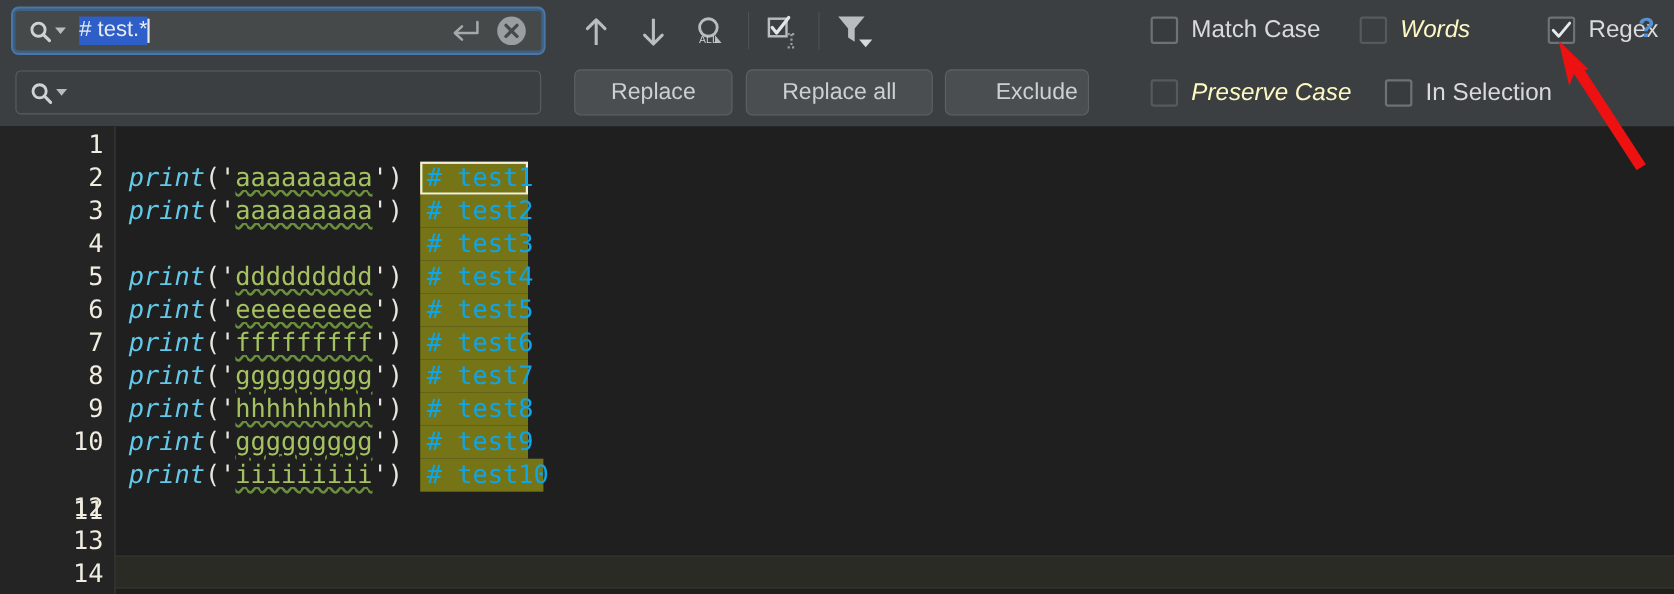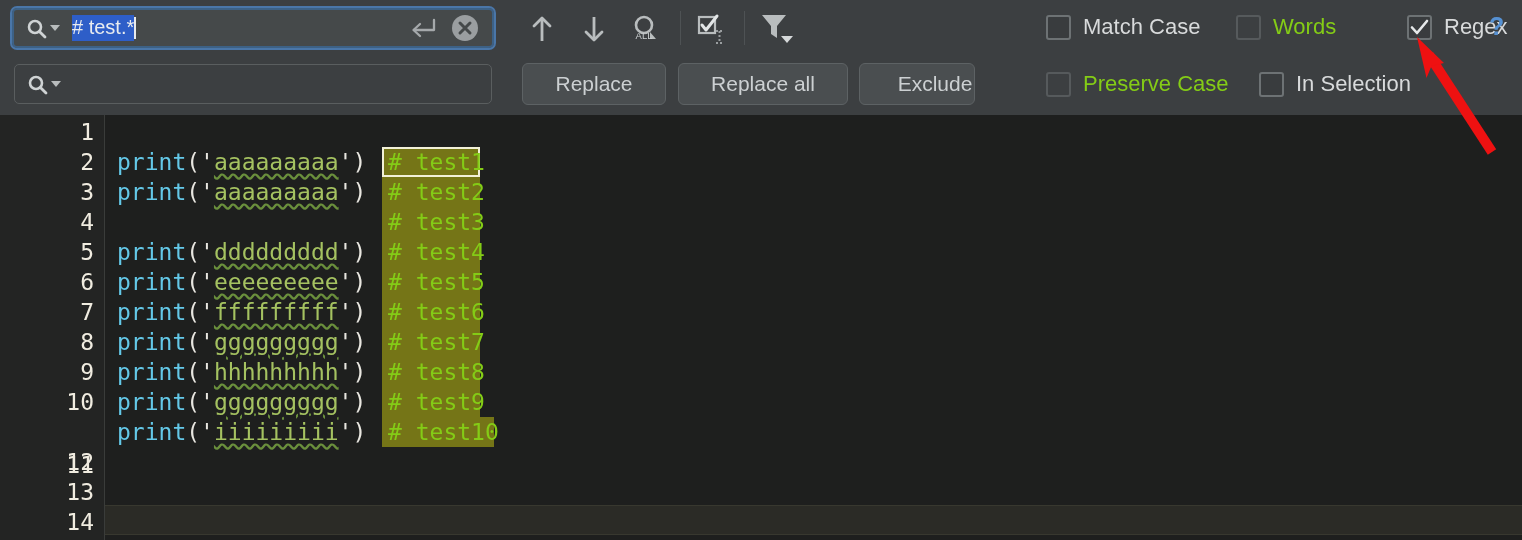--- a/index.html
+++ b/index.html
@@ -150,21 +150,21 @@
     border-radius: 3px;
     background: #393c3e;
     display: flex; align-items: center; justify-content: center;
   }
   .cb-box.dim { border-color: #565a5c; background: #3c3f41; }
   .cb-label {
     font-size: 22px;
     color: #d8dadb;
     white-space: nowrap;
   }
-  .cb-label.dim { color: #84cc16; }
+  .cb-label.dim { color: #fef9c3; font-style: italic; }
   .help-q {
     position: absolute;
     font-size: 25px;
     font-weight: bold;
     color: #5691d3;
     cursor: pointer;
   }
 
   
   .editor {
@@ -212,20 +212,21 @@
     position: absolute;
     left: 0; width: 1522px;
     height: 30px;
     background: #2b2b26;
     border-top: 1px solid #38382f;
     border-bottom: 1px solid #38382f;
     box-sizing: border-box;
   }
   .kw-print {
     color: #64c8e8;
+    font-style: italic;
   }
   .punct { color: #e8e6e0; }
   .str-q { color: #e8e6e0; }
   .str-body {
     color: #a5c261;
     text-decoration: underline wavy #6a8f3c;
     text-underline-offset: 3px;
   }
   .comment-hl {
     position: absolute;
@@ -234,21 +235,21 @@
   }
   .comment-hl.current {
     border: 2px solid #f2f0d8;
   }
   .comment-txt {
     position: absolute;
     font-family: "DejaVu Sans Mono", monospace;
     font-size: 23px;
     line-height: 30px;
     height: 30px;
-    color: #84cc16;
+    color: #0ea5e9;
     white-space: pre;
     text-align: center;
   }
 
   
   .annot-arrow {
     position: absolute;
     left: 1395px; top: 25px;
     width: 127px; height: 130px;
     pointer-events: none;
@@ -355,21 +356,21 @@
           <circle cx="9" cy="9" r="6" fill="none" stroke="#cfd3d4" stroke-width="2.6"></circle>
           <line x1="13.4" y1="13.4" x2="19" y2="19" stroke="#cfd3d4" stroke-width="2.8" stroke-linecap="round"></line>
         </svg>
         <span class="caret-tri"></span>
       </span>
       <span class="field-text"></span>
     </div>
 
     <div class="btn" style="left:522px; width:144px;">Replace</div>
     <div class="btn" style="left:678px; width:170px;">Replace all</div>
-    <div class="btn" style="left:859px; width:116px;padding-left:36px;">Exclude</div>
+    <div class="btn" style="left:859px; width:131px;padding-left:36px;">Exclude</div>
 
     <div class="cb-wrap" style="left:1046px; top:71px;">
       <span class="cb-box dim"></span>
       <span class="cb-label dim">Preserve Case</span>
     </div>
 
     <div class="cb-wrap" style="left:1259px; top:71px;">
       <span class="cb-box"></span>
       <span class="cb-label">In Selection</span>
     </div>

